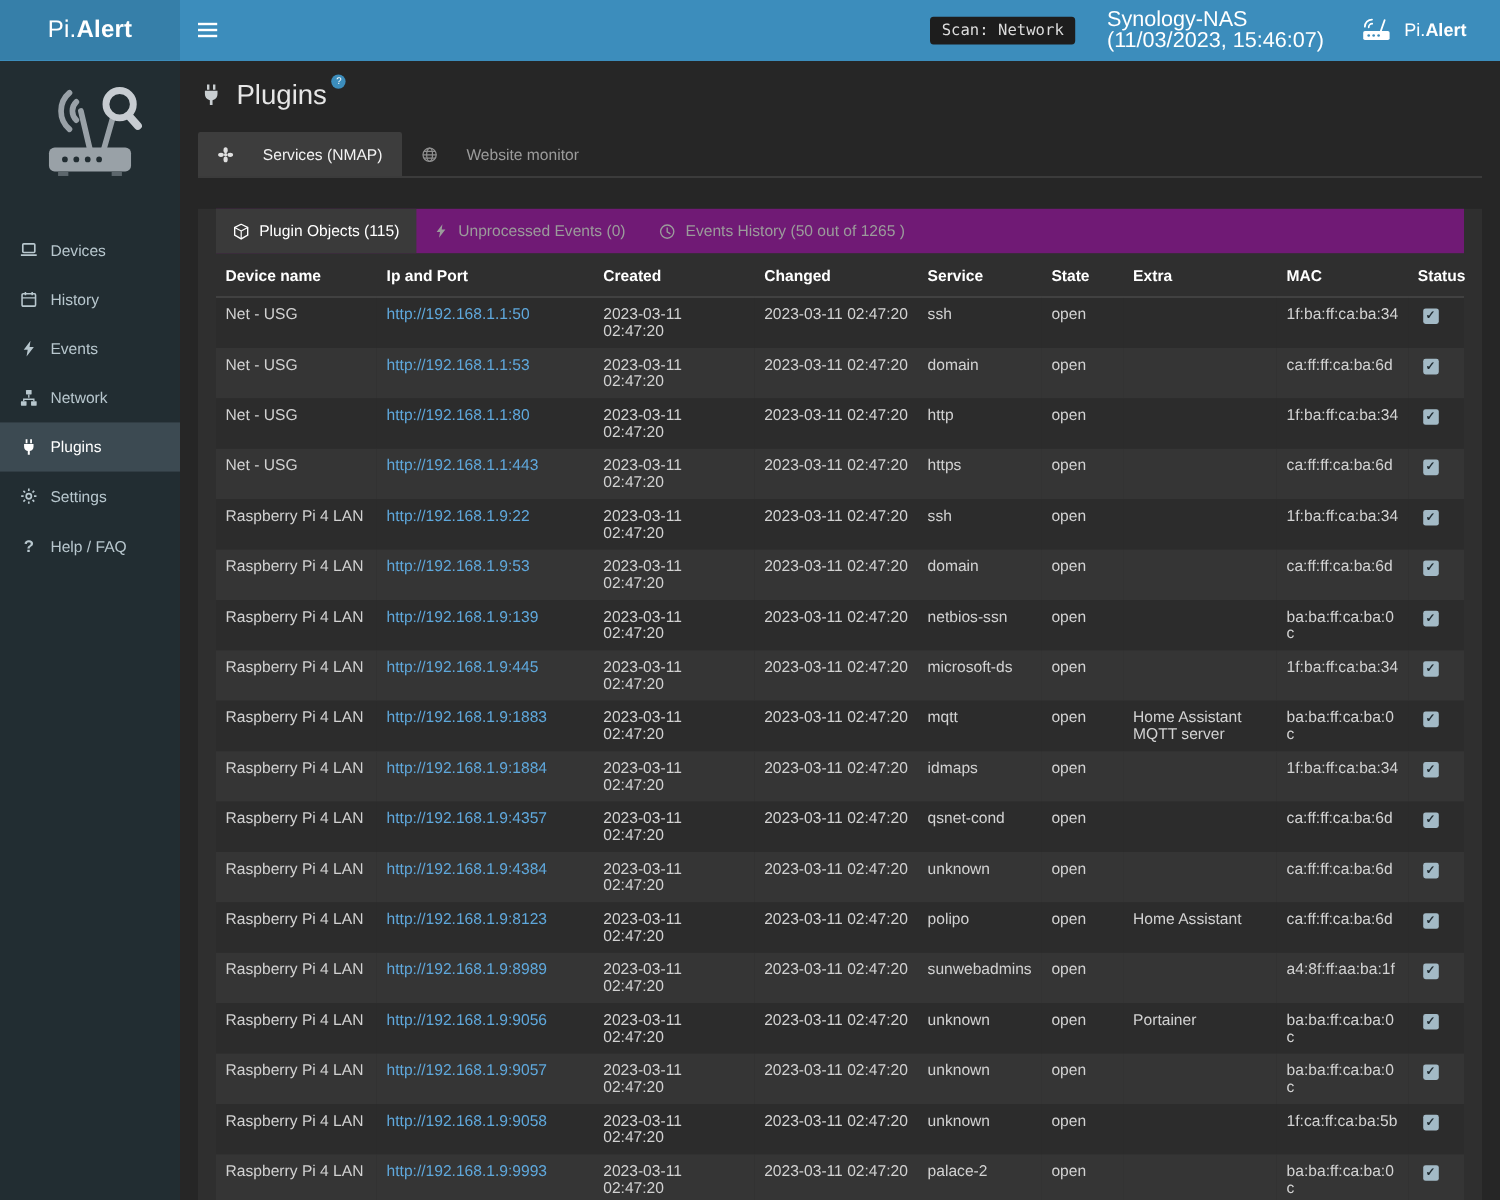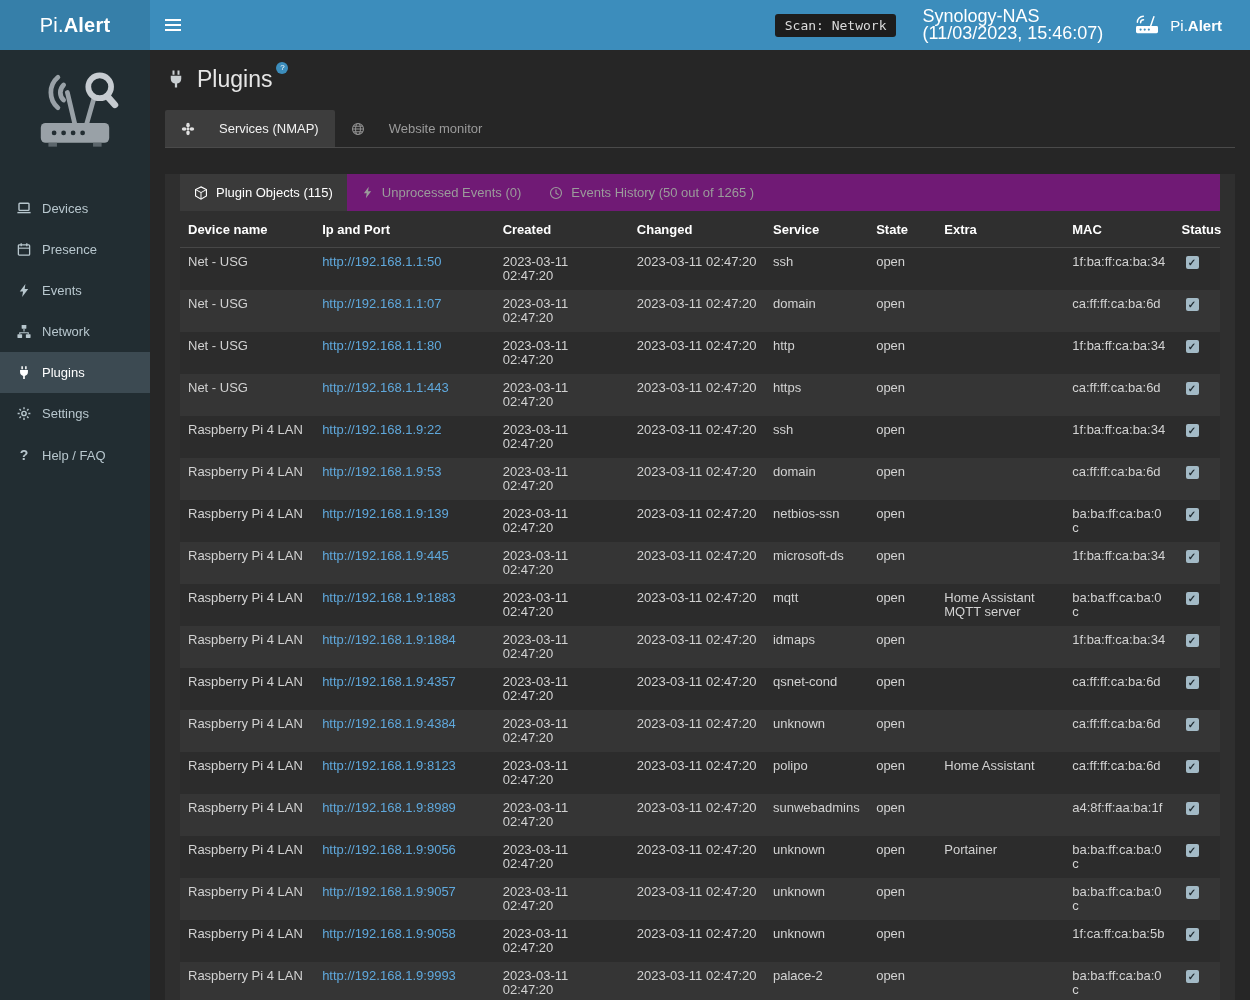--- a/index.html
+++ b/index.html
@@ -141,21 +141,21 @@
           <path d="M1.4 12.6h13.2" stroke="currentColor" stroke-width="1.4"></path>
         </svg>
       <span>Devices</span>
     </li>
     <li class="menu-item">
       <svg viewBox="0 0 16 16" width="15" height="15">
           <rect x="2" y="3" width="12" height="11" rx="1" fill="none" stroke="currentColor" stroke-width="1.4"></rect>
           <path d="M2 6.6h12" stroke="currentColor" stroke-width="1.2"></path>
           <path d="M5 1.4v3M11 1.4v3" stroke="currentColor" stroke-width="1.4"></path>
         </svg>
-      <span>Presence</span>
+      <span>History</span>
     </li>
     <li class="menu-item">
       <svg viewBox="0 0 16 16" width="15" height="15">
           <path d="M9.5 1 L3.5 9 H7 L6 15 L12.5 6.5 H8.7 Z" fill="currentColor"></path>
         </svg>
       <span>Events</span>
     </li>
     <li class="menu-item">
       <svg viewBox="0 0 16 16" width="15" height="15" fill="currentColor">
           <rect x="5.5" y="1" width="5" height="4" rx="0.5"></rect>
@@ -262,21 +262,21 @@
             <td class="col3">2023-03-11 02:47:20</td>
             <td class="col4">2023-03-11 02:47:20</td>
             <td class="col5">ssh</td>
             <td class="col6">open</td>
             <td class="col7"></td>
             <td class="col8">1f:ba:ff:ca:ba:34</td>
             <td class="col9"><span class="checkbox">✓</span></td>
           </tr>
           <tr>
             <td class="col1">Net - USG</td>
-            <td class="col2"><a href="#">http://192.168.1.1:07</a></td>
+            <td class="col2"><a href="#">http://192.168.1.1:53</a></td>
             <td class="col3">2023-03-11 02:47:20</td>
             <td class="col4">2023-03-11 02:47:20</td>
             <td class="col5">domain</td>
             <td class="col6">open</td>
             <td class="col7"></td>
             <td class="col8">ca:ff:ff:ca:ba:6d</td>
             <td class="col9"><span class="checkbox">✓</span></td>
           </tr>
           <tr>
             <td class="col1">Net - USG</td>

